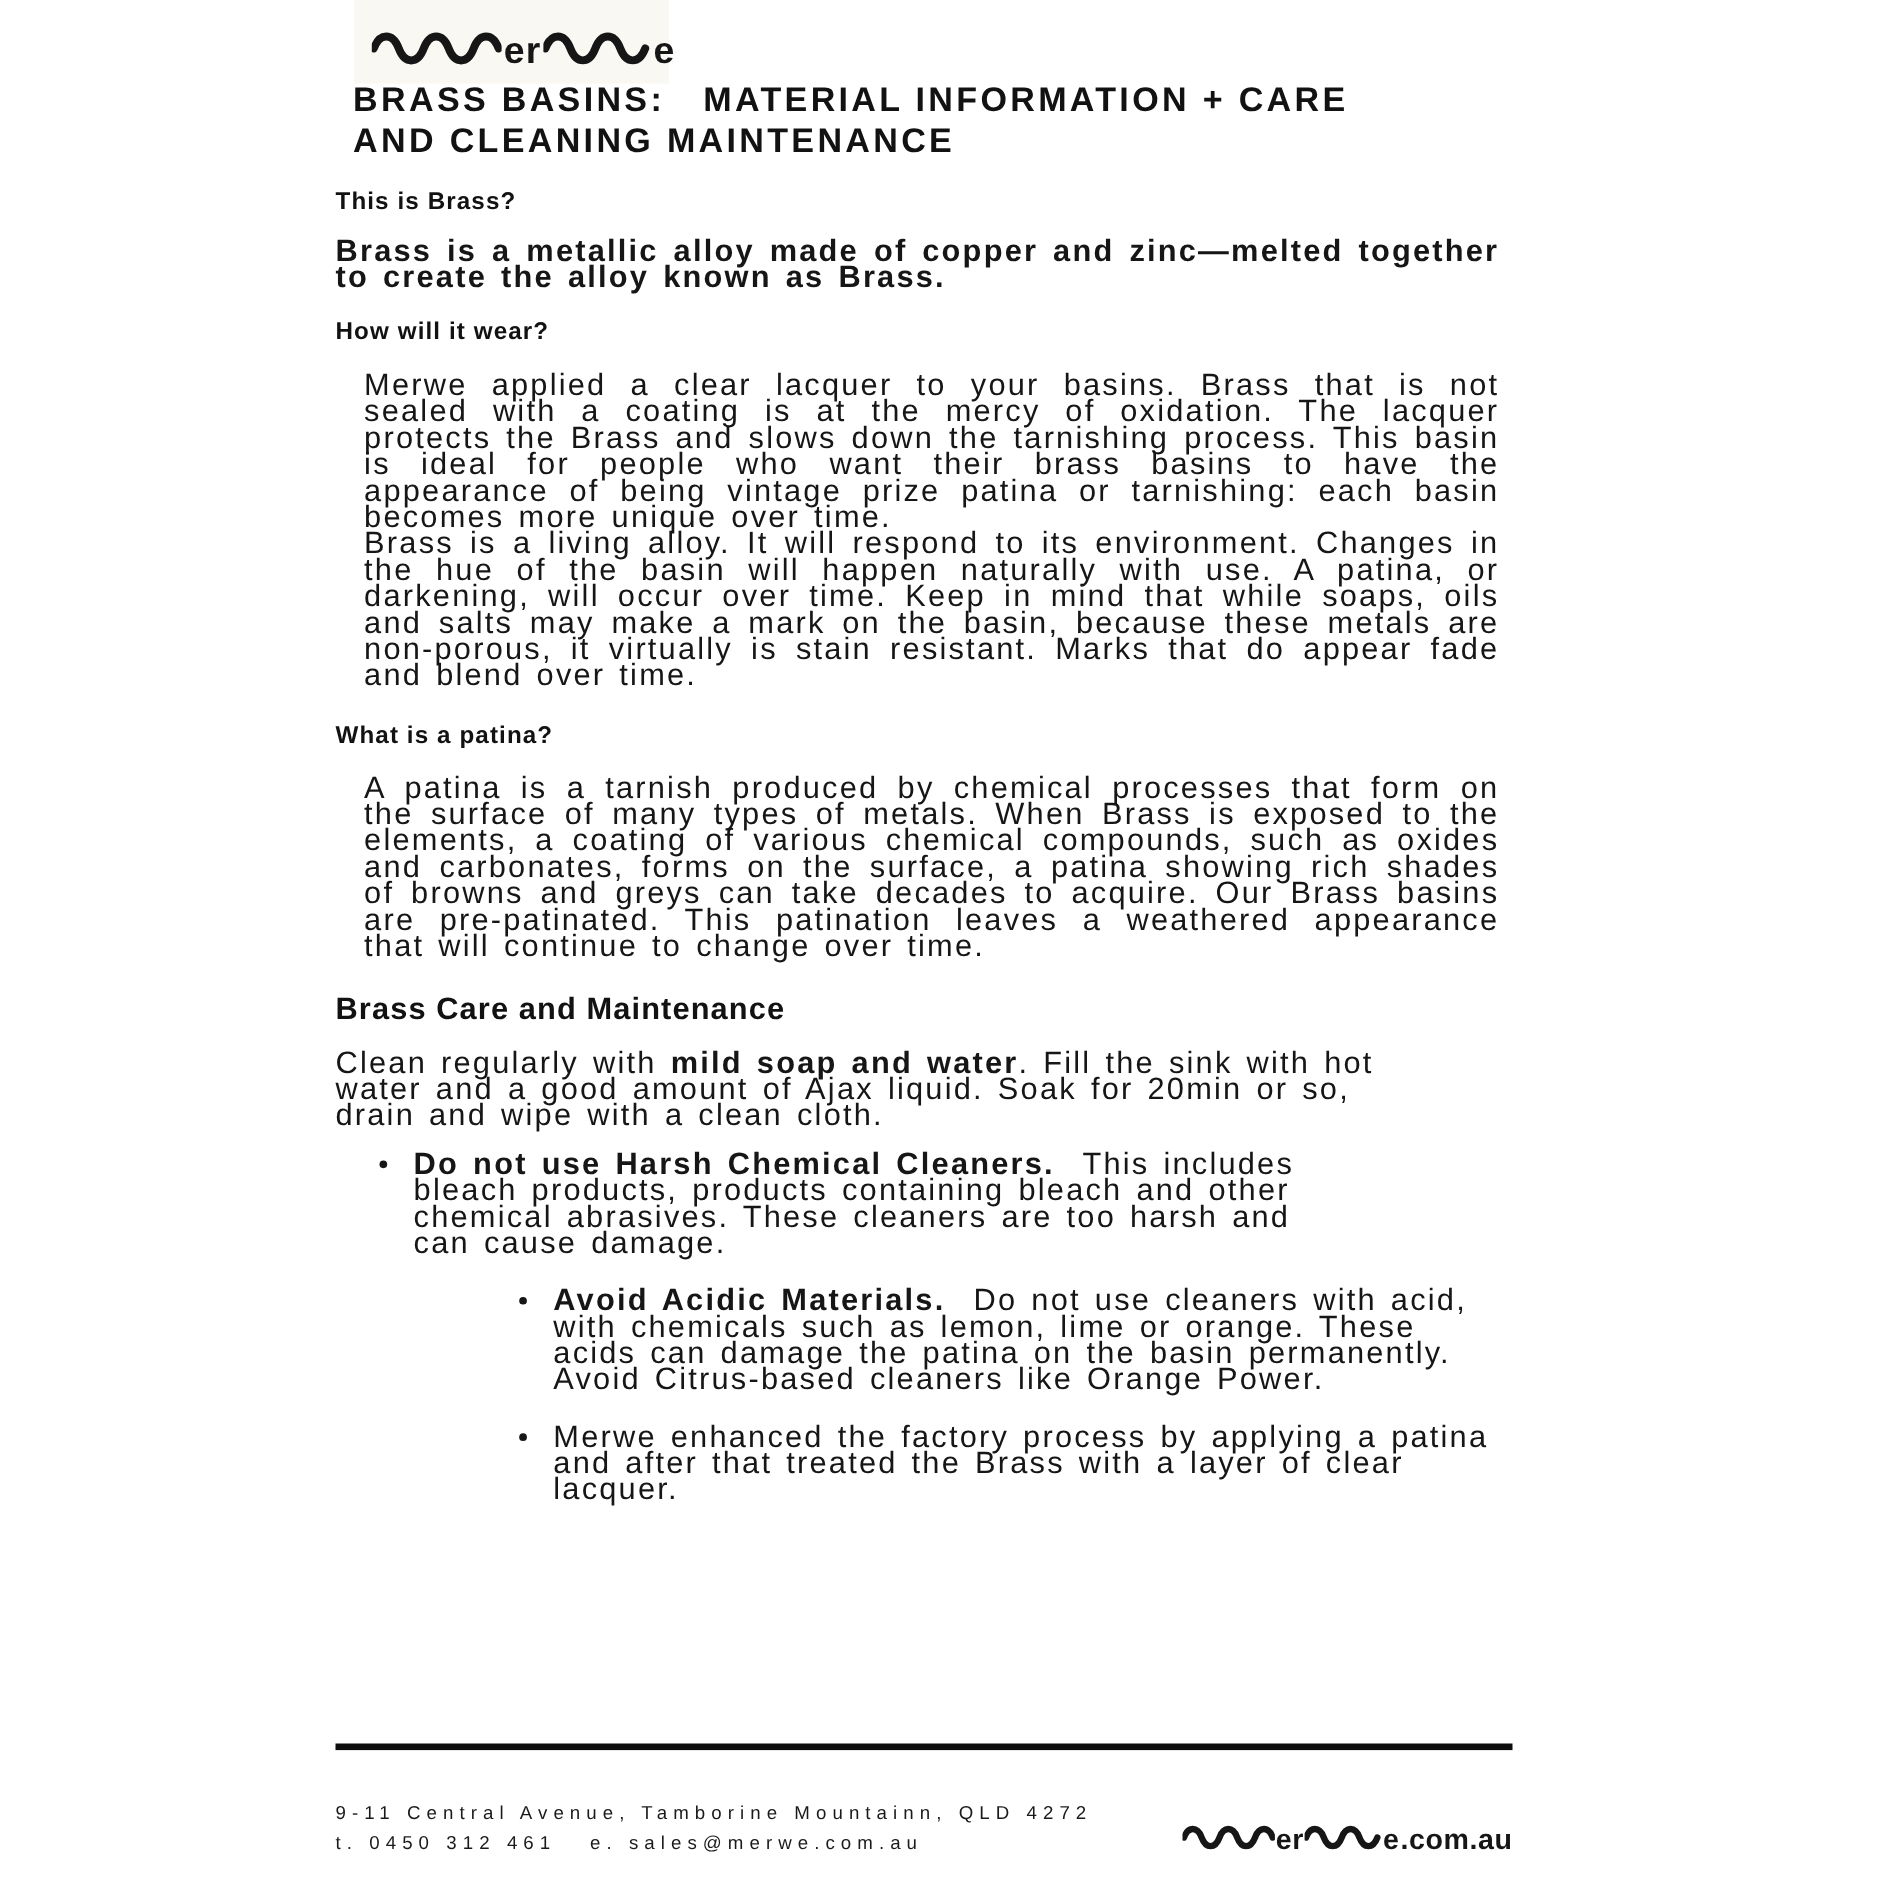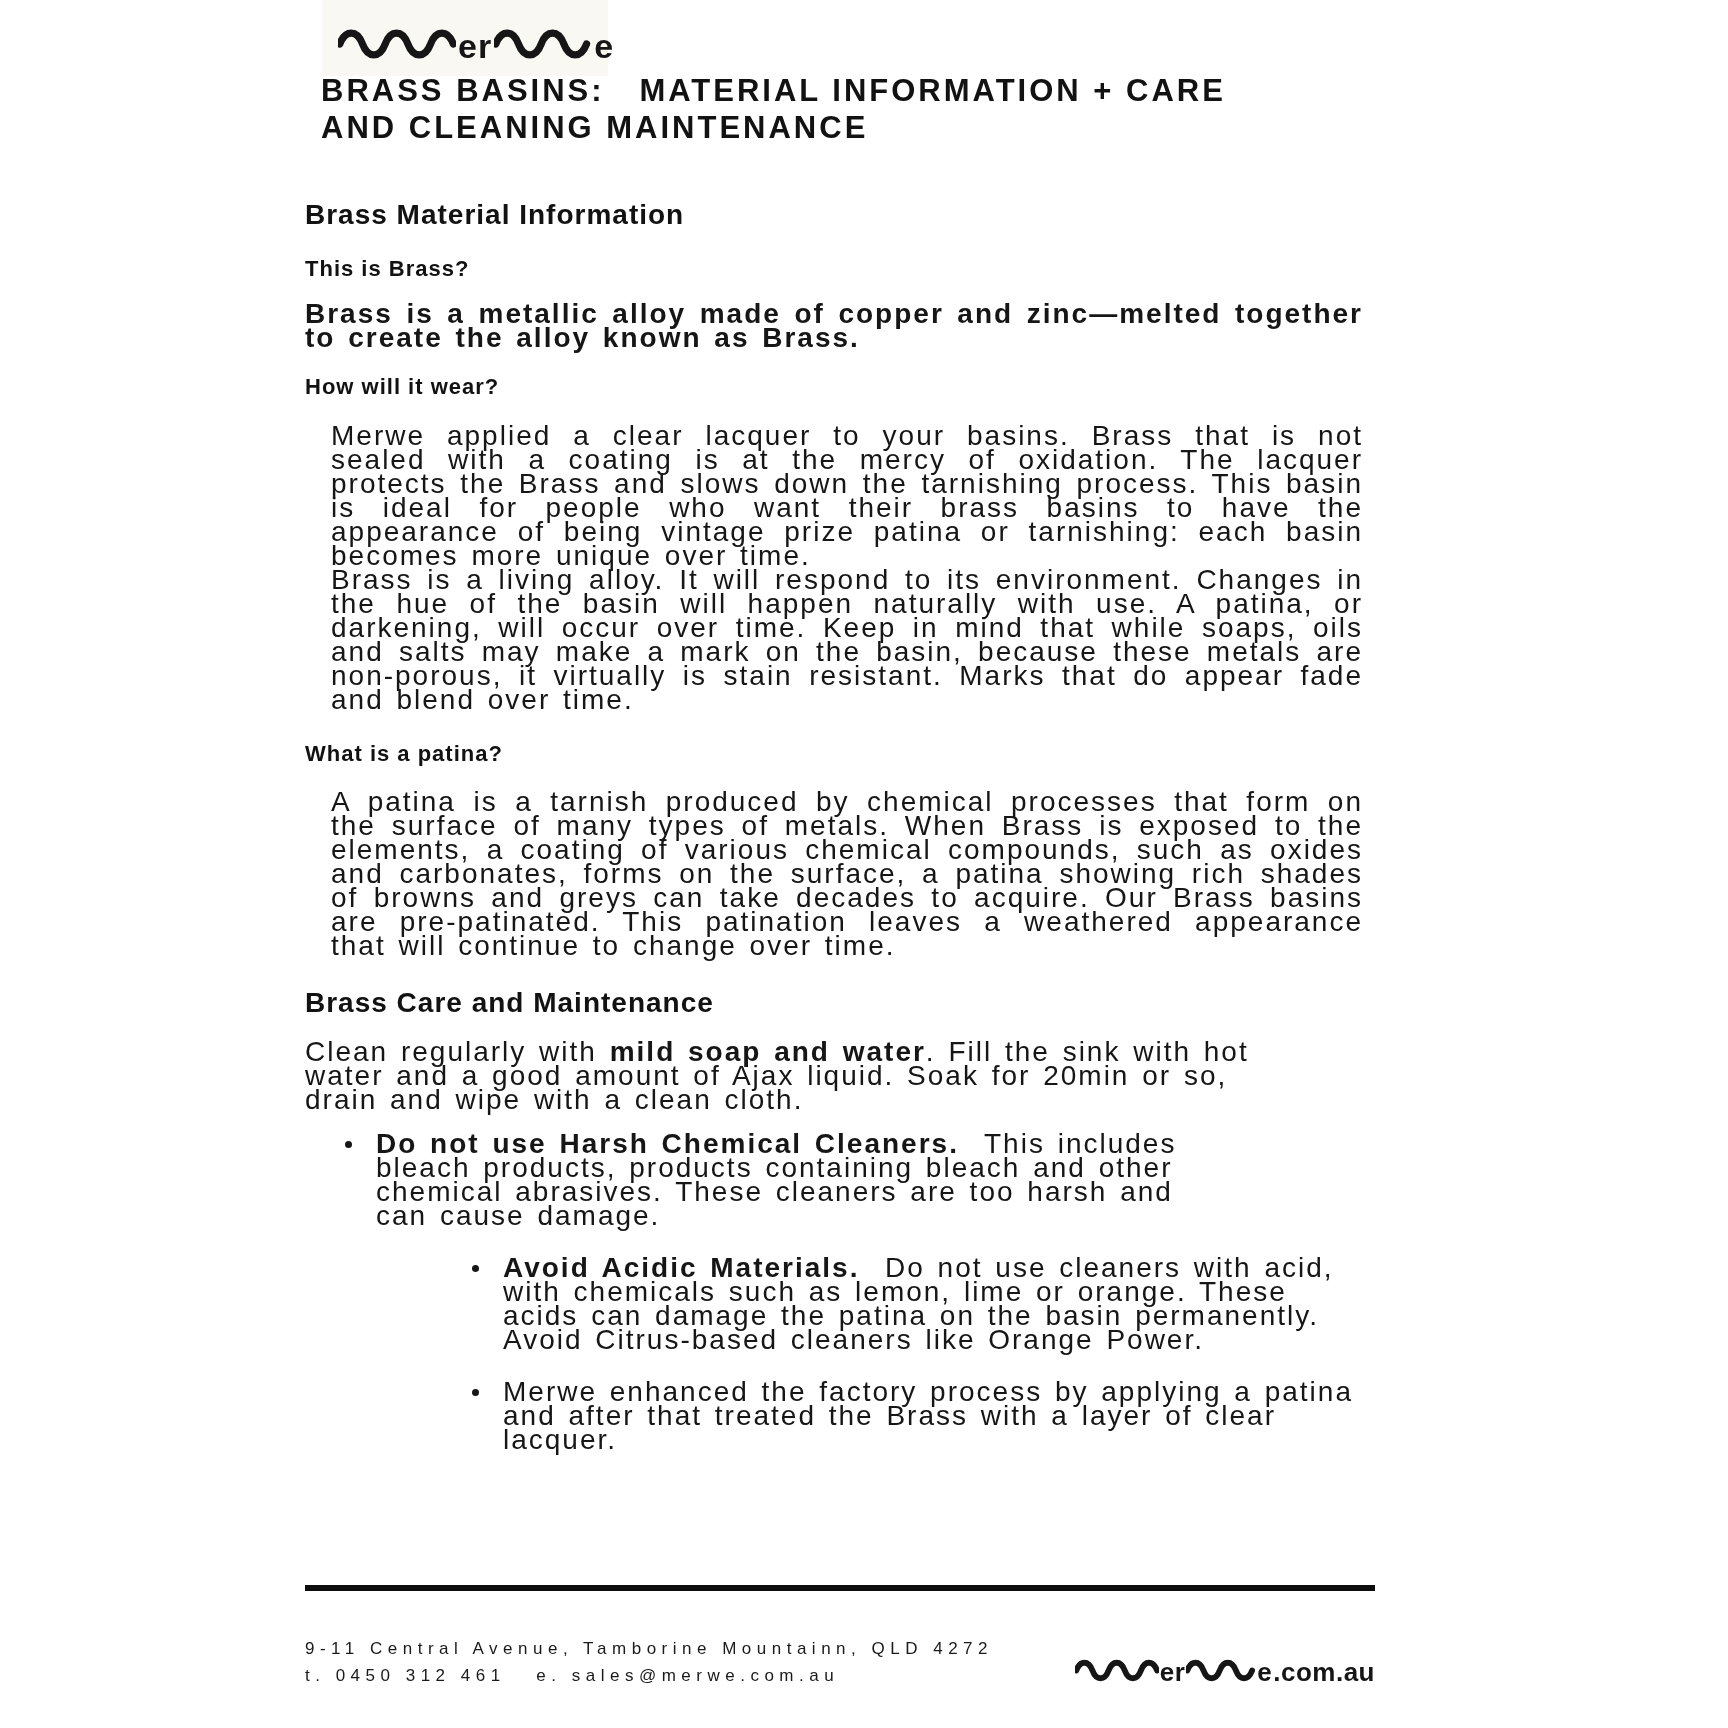--- a/index.html
+++ b/index.html
@@ -118,21 +118,20 @@
       </svg>
       <span class="brand-text">e</span>
     </div>
   </div>
 
   <div class="content">
 
     <h1 class="doc-title">BRASS BASINS:   MATERIAL INFORMATION + CARE
 AND CLEANING MAINTENANCE</h1>
 
-    <h2 class="sec">Brass Material Information</h2>
 
     <h3 class="sub">This is Brass?</h3>
     <p class="body-txt lead-bold">Brass is a metallic alloy made of copper and zinc—melted together to create the alloy known as Brass.</p>
 
     <h3 class="sub">How will it wear?</h3>
     <div class="indent">
       <p class="body-txt">Merwe applied a clear lacquer to your basins. Brass that is not sealed with a coating is at the mercy of oxidation. The lacquer protects the Brass and slows down the tarnishing process. This basin is ideal for people who want their brass basins to have the appearance of being vintage prize patina or tarnishing: each basin becomes more unique over time.</p>
       <p class="body-txt">Brass is a living alloy. It will respond to its environment. Changes in the hue of the basin will happen naturally with use. A patina, or darkening, will occur over time. Keep in mind that while soaps, oils and salts may make a mark on the basin, because these metals are non-porous, it virtually is stain resistant. Marks that do appear fade and blend over time.</p>
     </div>
 

